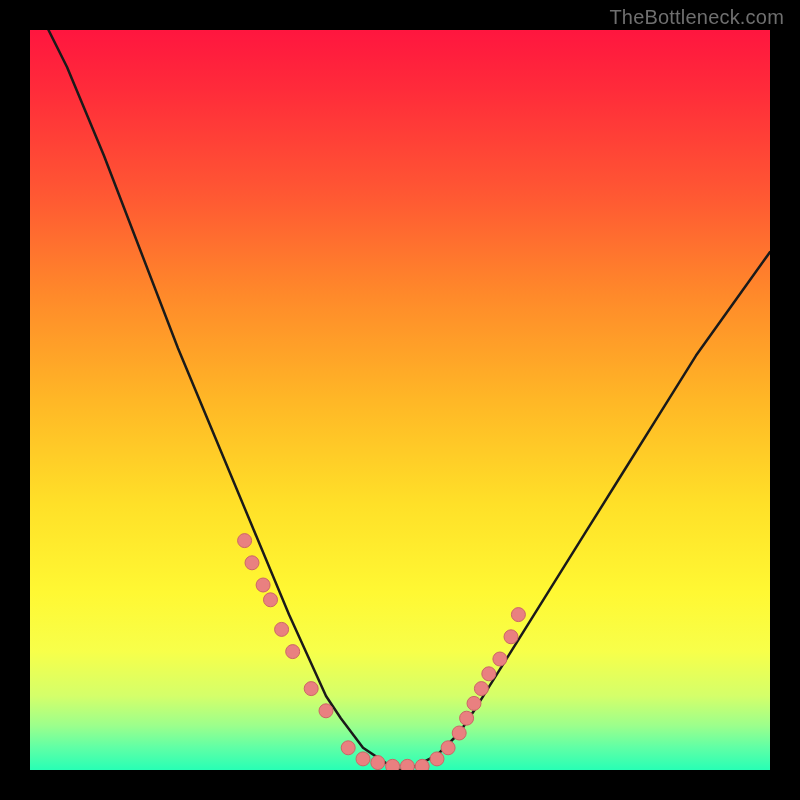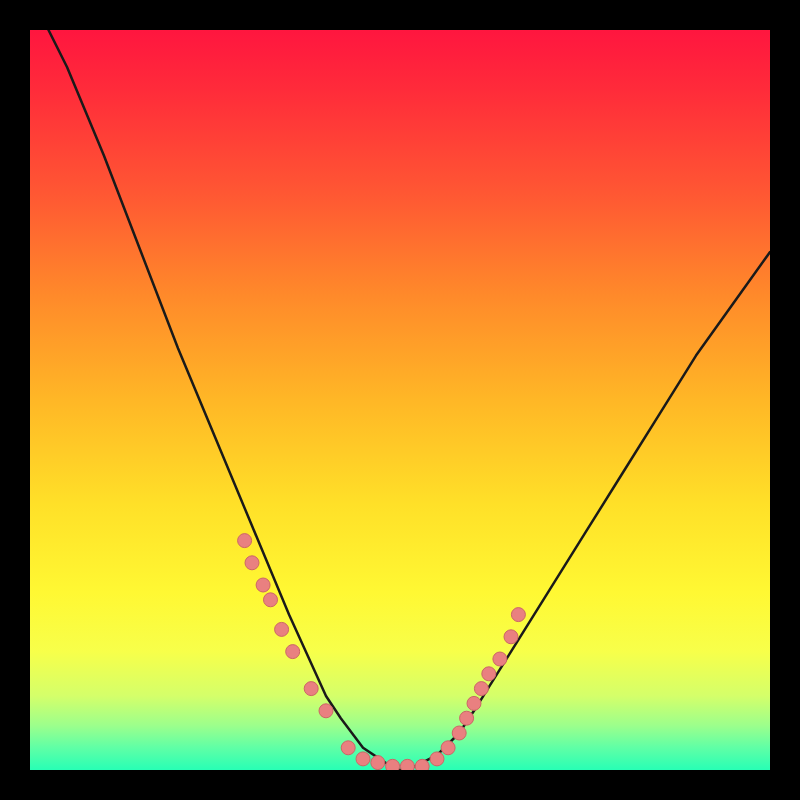--- a/index.html
+++ b/index.html
@@ -89,13 +89,14 @@
           <circle cx="436.6" cy="688.2" r="7" fill="#e98080" stroke="#cc6666" stroke-width="1"></circle>
           <circle cx="444.0" cy="673.4" r="7" fill="#e98080" stroke="#cc6666" stroke-width="1"></circle>
           <circle cx="451.4" cy="658.6" r="7" fill="#e98080" stroke="#cc6666" stroke-width="1"></circle>
           <circle cx="458.8" cy="643.8" r="7" fill="#e98080" stroke="#cc6666" stroke-width="1"></circle>
           <circle cx="469.9" cy="629.0" r="7" fill="#e98080" stroke="#cc6666" stroke-width="1"></circle>
           <circle cx="481.0" cy="606.8" r="7" fill="#e98080" stroke="#cc6666" stroke-width="1"></circle>
           <circle cx="488.4" cy="584.6" r="7" fill="#e98080" stroke="#cc6666" stroke-width="1"></circle>
         </g>
     </svg>
   </div>
+  <div class="watermark">TheBottleneck.com</div>
 </div>
 
 </body></html>

